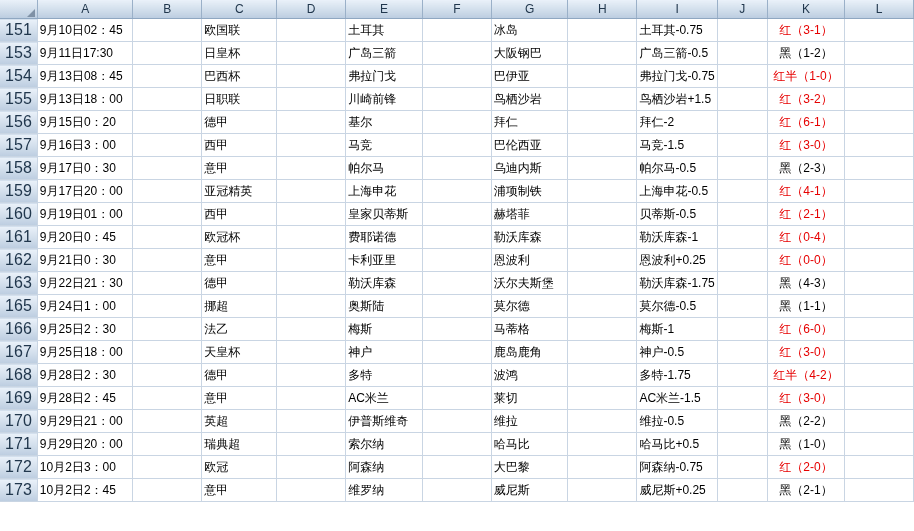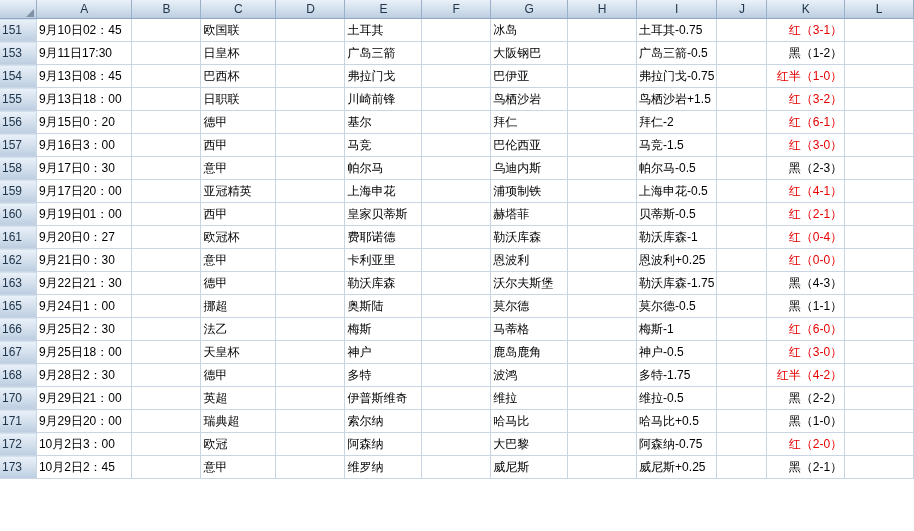--- a/index.html
+++ b/index.html
@@ -56,41 +56,41 @@
     height: 0;
     border-left: 8px solid transparent;
     border-bottom: 8px solid #7f91a6;
   }
   
   td.rowhead {
     width: 34px;
     background: linear-gradient(to bottom, #eaf1f9, #cfdcea 60%, #bccde0);
     border-right: 1px solid #9ab0c8;
     border-bottom: 1px solid #a8bacd;
-    text-align: left;
+    text-align: center;
     color: #21374d;
-    font-size: 12px;
+    font-size: 16px;
   }
   
   .cA { width: 92px; }
   .cB { width: 74px; }
   .cC { width: 74px; }
   .cD { width: 74px; }
   .cE { width: 74px; }
   .cF { width: 74px; }
   .cG { width: 74px; }
   .cH { width: 74px; }
   .cI { width: 74px; }
   .cJ { width: 52px; }
   .cK { width: 74px; }
   .cL { width: 74px; }
   .red  { color: #e60000; }
   .black{ color: #000000; }
   .left { text-align: left; }
-  .center { text-align: right; margin-left: 48px; }
+  .center { text-align: center; margin-left: 48px; }
 </style>
 </head>
 <body>
 
 <div id="sheet">
   <table class="grid">
     <thead>
       <tr class="colheads">
         <th class="corner">
           <span class="tri"></span>
@@ -240,21 +240,21 @@
           <td class="cF"></td>
           <td class="cG left">赫塔菲</td>
           <td class="cH"></td>
           <td class="cI left">贝蒂斯-0.5</td>
           <td class="cJ"></td>
           <td class="cK center red">红（2-1）</td>
           <td class="cL"></td>
         </tr>
         <tr>
           <td class="rowhead">161</td>
-          <td class="cA left">9月20日0：27</td>
+          <td class="cA left">9月20日0：45</td>
           <td class="cB"></td>
           <td class="cC left">欧冠杯</td>
           <td class="cD"></td>
           <td class="cE left">费耶诺德</td>
           <td class="cF"></td>
           <td class="cG left">勒沃库森</td>
           <td class="cH"></td>
           <td class="cI left">勒沃库森-1</td>
           <td class="cJ"></td>
           <td class="cK center red">红（0-4）</td>
@@ -341,20 +341,35 @@
           <td class="cB"></td>
           <td class="cC left">德甲</td>
           <td class="cD"></td>
           <td class="cE left">多特</td>
           <td class="cF"></td>
           <td class="cG left">波鸿</td>
           <td class="cH"></td>
           <td class="cI left">多特-1.75</td>
           <td class="cJ"></td>
           <td class="cK center red">红半（4-2）</td>
+          <td class="cL"></td>
+        </tr>
+        <tr>
+          <td class="rowhead">169</td>
+          <td class="cA left">9月28日2：45</td>
+          <td class="cB"></td>
+          <td class="cC left">意甲</td>
+          <td class="cD"></td>
+          <td class="cE left">AC米兰</td>
+          <td class="cF"></td>
+          <td class="cG left">莱切</td>
+          <td class="cH"></td>
+          <td class="cI left">AC米兰-1.5</td>
+          <td class="cJ"></td>
+          <td class="cK center red">红（3-0）</td>
           <td class="cL"></td>
         </tr>
         <tr>
           <td class="rowhead">170</td>
           <td class="cA left">9月29日21：00</td>
           <td class="cB"></td>
           <td class="cC left">英超</td>
           <td class="cD"></td>
           <td class="cE left">伊普斯维奇</td>
           <td class="cF"></td>

